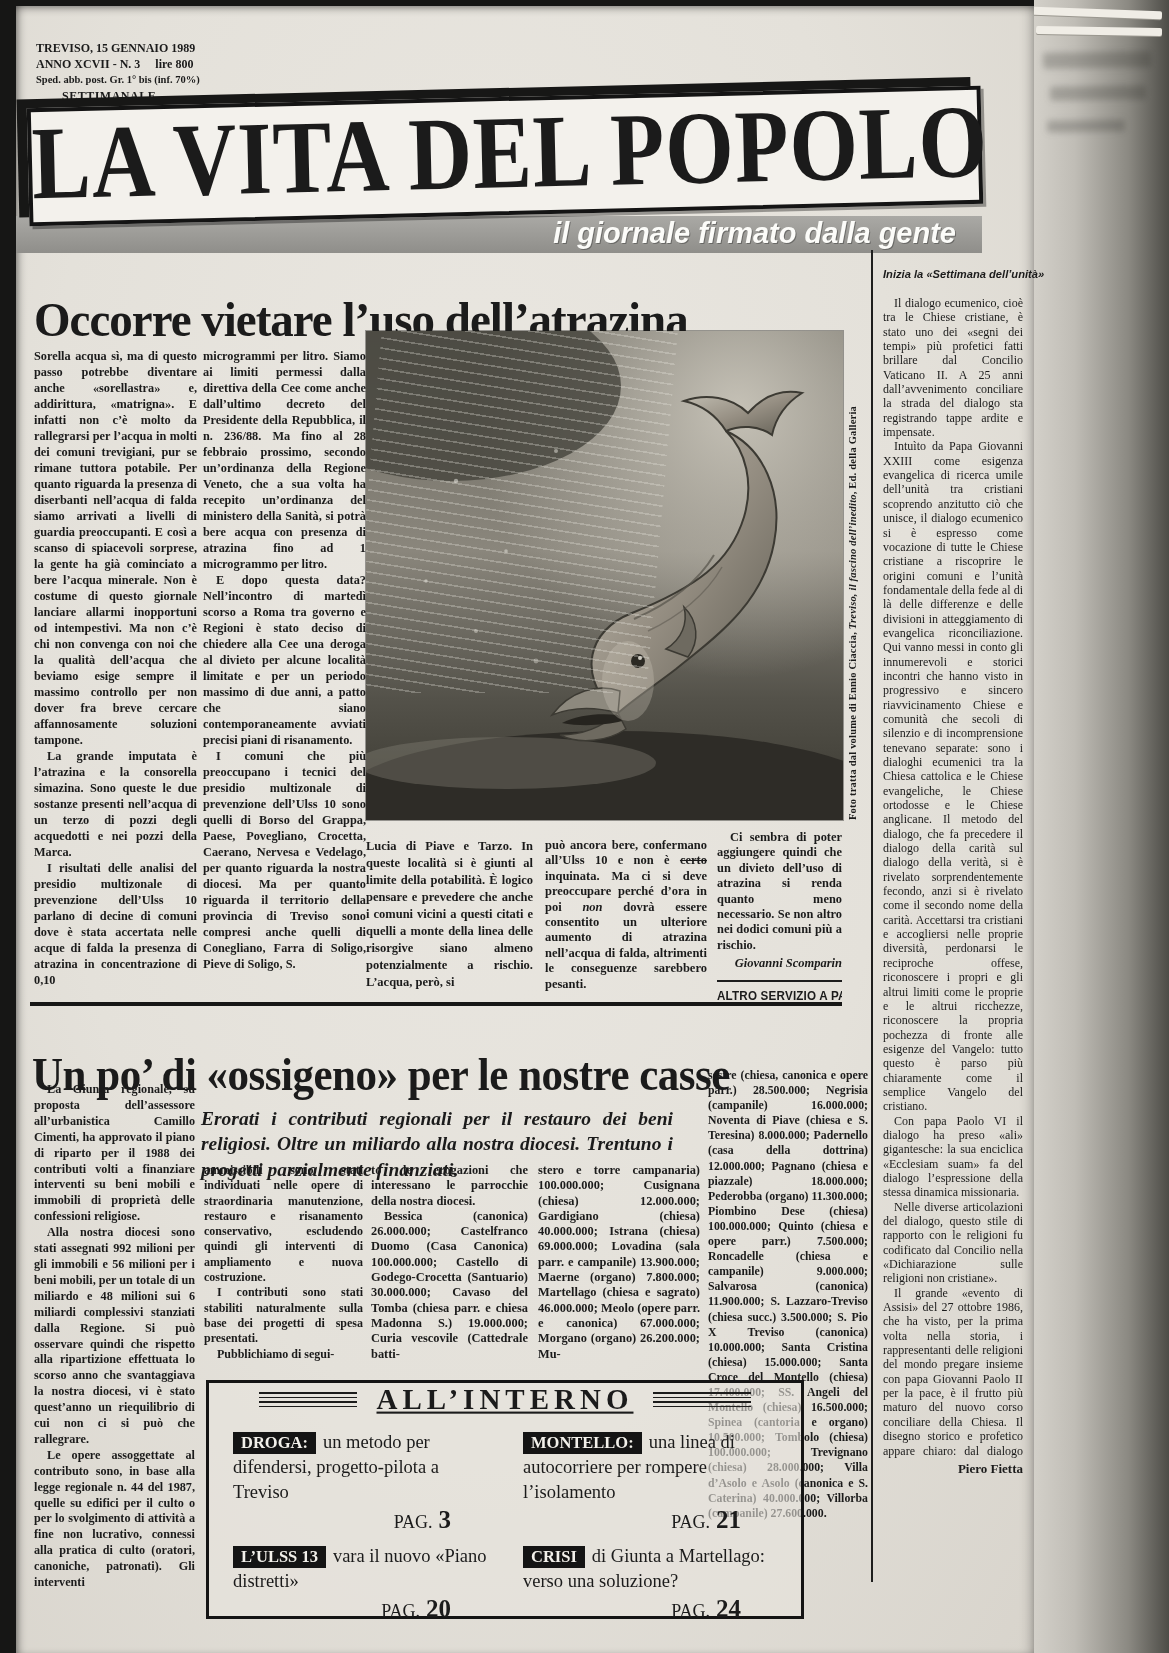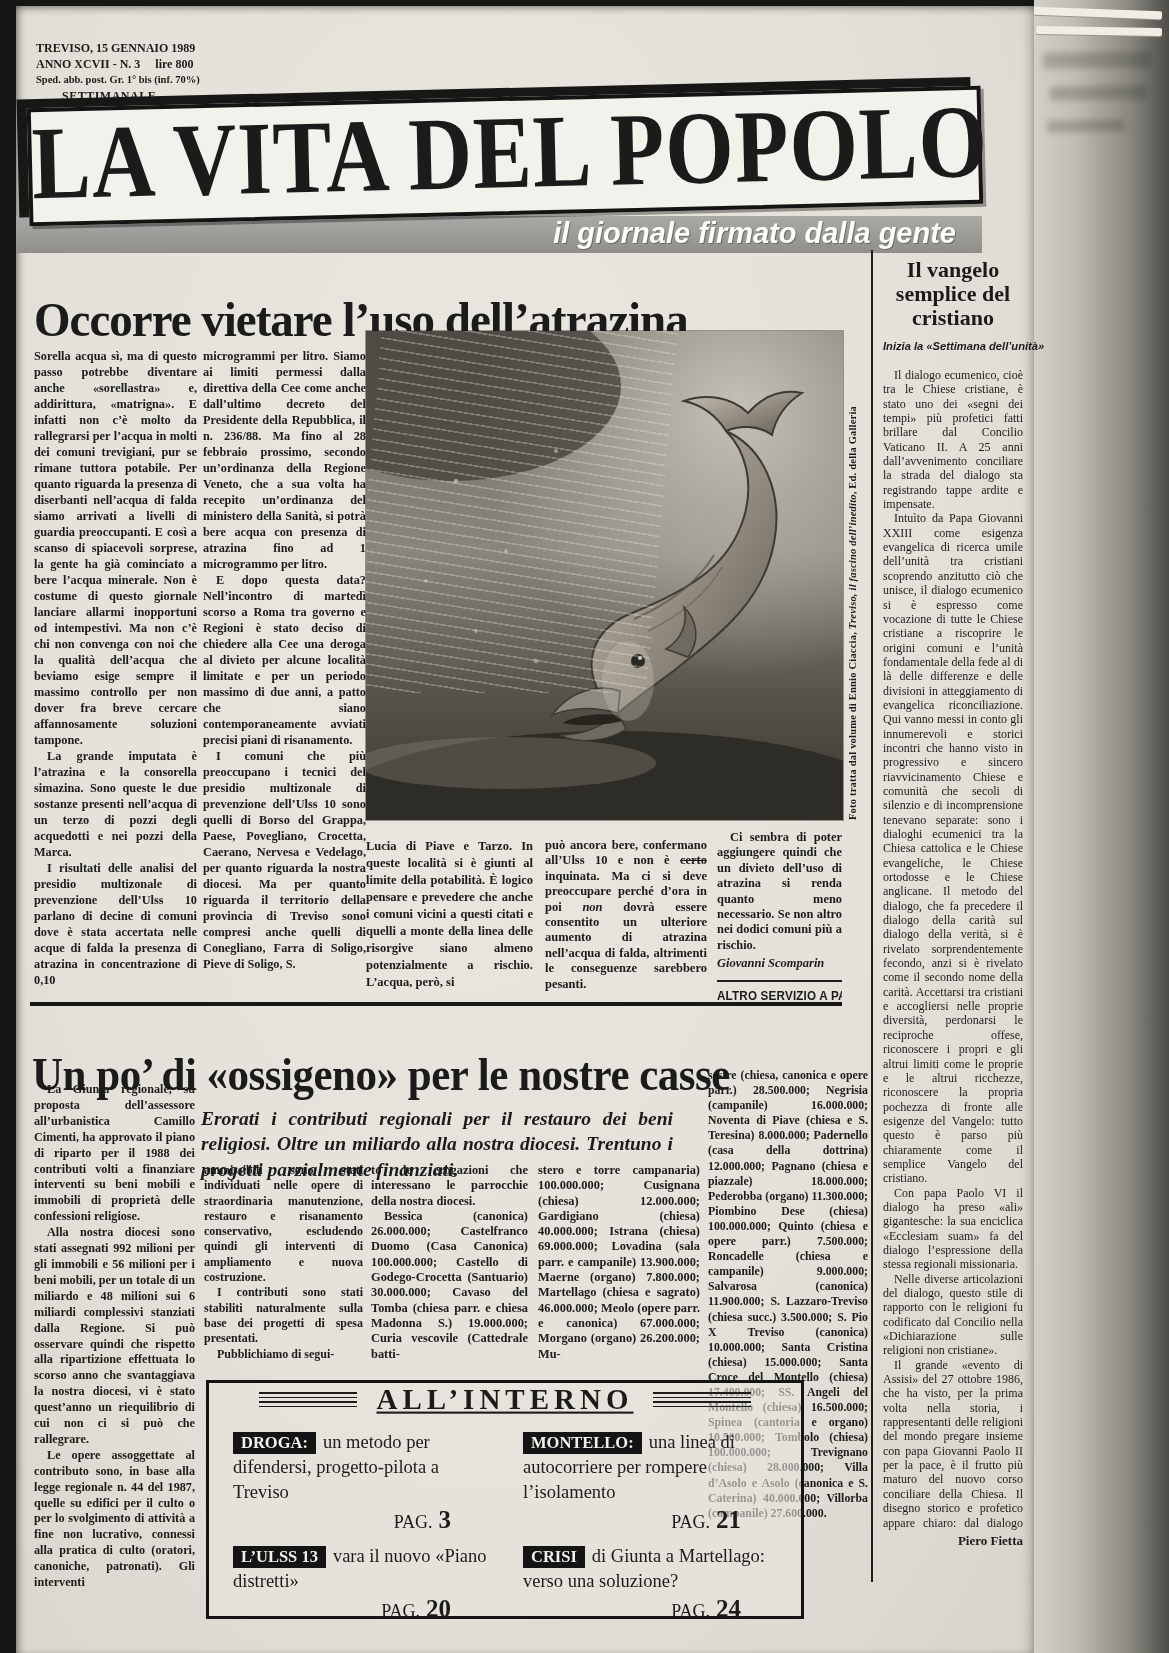--- a/index.html
+++ b/index.html
@@ -43,21 +43,21 @@
   .col p{margin:0;text-indent:13px;}
   .col p.noind{text-indent:0;}
   .m-col{font-size:12.3px;line-height:16px;}
   #m-col1{left:34px;top:348px;width:163px;height:646px;}
   #m-col2{left:203px;top:348px;width:163px;height:646px;}
   #m-col3{left:366px;top:838px;width:167px;height:156px;font-size:12.5px;line-height:17px;}
   #m-col4{left:545px;top:838px;width:162px;height:156px;font-size:12.5px;line-height:15.4px;}
   #m-col5{left:717px;top:830px;width:125px;font-size:12.4px;line-height:15.4px;}
   .struck{text-decoration:line-through;}
   .em-it{font-style:italic;}
-  #m-byline{margin-top:3px;text-align:left;font-style:italic;font-weight:700;font-size:12.5px;text-indent:0;}
+  #m-byline{margin-top:3px;text-align:right;font-style:italic;font-weight:700;font-size:12.5px;text-indent:0;}
   #m-rule{border:0;border-top:2px solid #1c1c1c;margin:8px 0 0 0;}
   #m-kicker{margin-top:7px;font:700 12px "Liberation Sans",sans-serif;letter-spacing:.2px;white-space:nowrap;
     transform:scaleX(.97);transform-origin:left;text-indent:0;}
   
   #photo{position:absolute;left:366px;top:331px;width:477px;height:489px;z-index:2;overflow:hidden;
     box-shadow:0 0 0 1px rgba(25,25,23,.4);}
   #photo svg{display:block;width:100%;height:100%;}
   #spray{position:absolute;left:0;top:0;width:62%;height:74%;opacity:.75;
     background:repeating-linear-gradient(9deg,rgba(233,231,223,.40) 0 1.6px,rgba(0,0,0,0) 1.6px 10px);
     transform:skewX(-5deg);}
@@ -194,26 +194,25 @@
   </div>
   <div id="m-col5" class="col">
     <p>Ci sembra di poter aggiungere quindi che un divieto dell’uso di atrazina si renda quanto meno necessario. Se non altro nei dodici comuni più a rischio.</p>
     <p id="m-byline">Giovanni Scomparin</p>
     <hr id="m-rule">
     <p id="m-kicker">ALTRO SERVIZIO A PAG. 5</p>
   </div>
 
   <div id="rule-vert"></div>
   <aside id="sidebar">
-    <h3 id="sb-title">Il vangelo semplice del cristiano</h3>
     <p id="sb-sub">Inizia la «Settimana dell’unità»</p>
     <div id="sb-body">
       <p>Il dialogo ecumenico, cioè tra le Chiese cristiane, è stato uno dei «segni dei tempi» più profetici fatti brillare dal Concilio Vaticano II. A 25 anni dall’avvenimento conciliare la strada del dialogo sta registrando tappe ardite e impensate.</p>
       <p>Intuìto da Papa Giovanni XXIII come esigenza evangelica di ricerca umile dell’unità tra cristiani scoprendo anzitutto ciò che unisce, il dialogo ecumenico si è espresso come vocazione di tutte le Chiese cristiane a riscoprire le origini comuni e l’unità fondamentale della fede al di là delle differenze e delle divisioni in atteggiamento di evangelica riconciliazione. Qui vanno messi in conto gli innumerevoli e storici incontri che hanno visto in progressivo e sincero riavvicinamento Chiese e comunità che secoli di silenzio e di incomprensione tenevano separate: sono i dialoghi ecumenici tra la Chiesa cattolica e le Chiese evangeliche, le Chiese ortodosse e le Chiese anglicane. Il metodo del dialogo, che fa precedere il dialogo della carità sul dialogo della verità, si è rivelato sorprendentemente fecondo, anzi si è rivelato come il secondo nome della carità. Accettarsi tra cristiani e accogliersi nelle proprie diversità, perdonarsi le reciproche offese, riconoscere i propri e gli altrui limiti come le proprie e le altrui ricchezze, riconoscere la propria pochezza di fronte alle esigenze del Vangelo: tutto questo è parso più chiaramente come il semplice Vangelo del cristiano.</p>
-      <p>Con papa Paolo VI il dialogo ha preso «ali» gigantesche: la sua enciclica «Ecclesiam suam» fa del dialogo l’espressione della stessa regionali missionaria.</p>
+      <p>Con papa Paolo VI il dialogo ha preso «ali» gigantesche: la sua enciclica «Ecclesiam suam» fa del dialogo l’espressione della stessa dinamica missionaria.</p>
       <p>Nelle diverse articolazioni del dialogo, questo stile di rapporto con le religioni fu codificato dal Concilio nella «Dichiarazione sulle religioni non cristiane».</p>
       <p>Il grande «evento di Assisi» del 27 ottobre 1986, che ha visto, per la prima volta nella storia, i rappresentanti delle religioni del mondo pregare insieme con papa Giovanni Paolo II per la pace, è il frutto più maturo del nuovo corso conciliare della Chiesa. Il disegno storico e profetico appare chiaro: dal dialogo tra le Chiese cristiane al dialogo con le Religioni per arrivare al dialogo con tutti gli uomini «che Dio ama»: ed è la pace. In questa luce risulta evidente anche il carattere «strumentale» delle Chiese cristiane e delle Religioni in funzione della pace, che è il centro del Vangelo del Regno di Dio.</p>
     </div>
     <p id="sb-byline">Piero Fietta</p>
   </aside>
 
   <div id="divider-thick"></div>
   <h2 id="h2-main">Un po’ di «ossigeno» per le nostre casse</h2>
 
   <div id="b-col1" class="col b-col">

